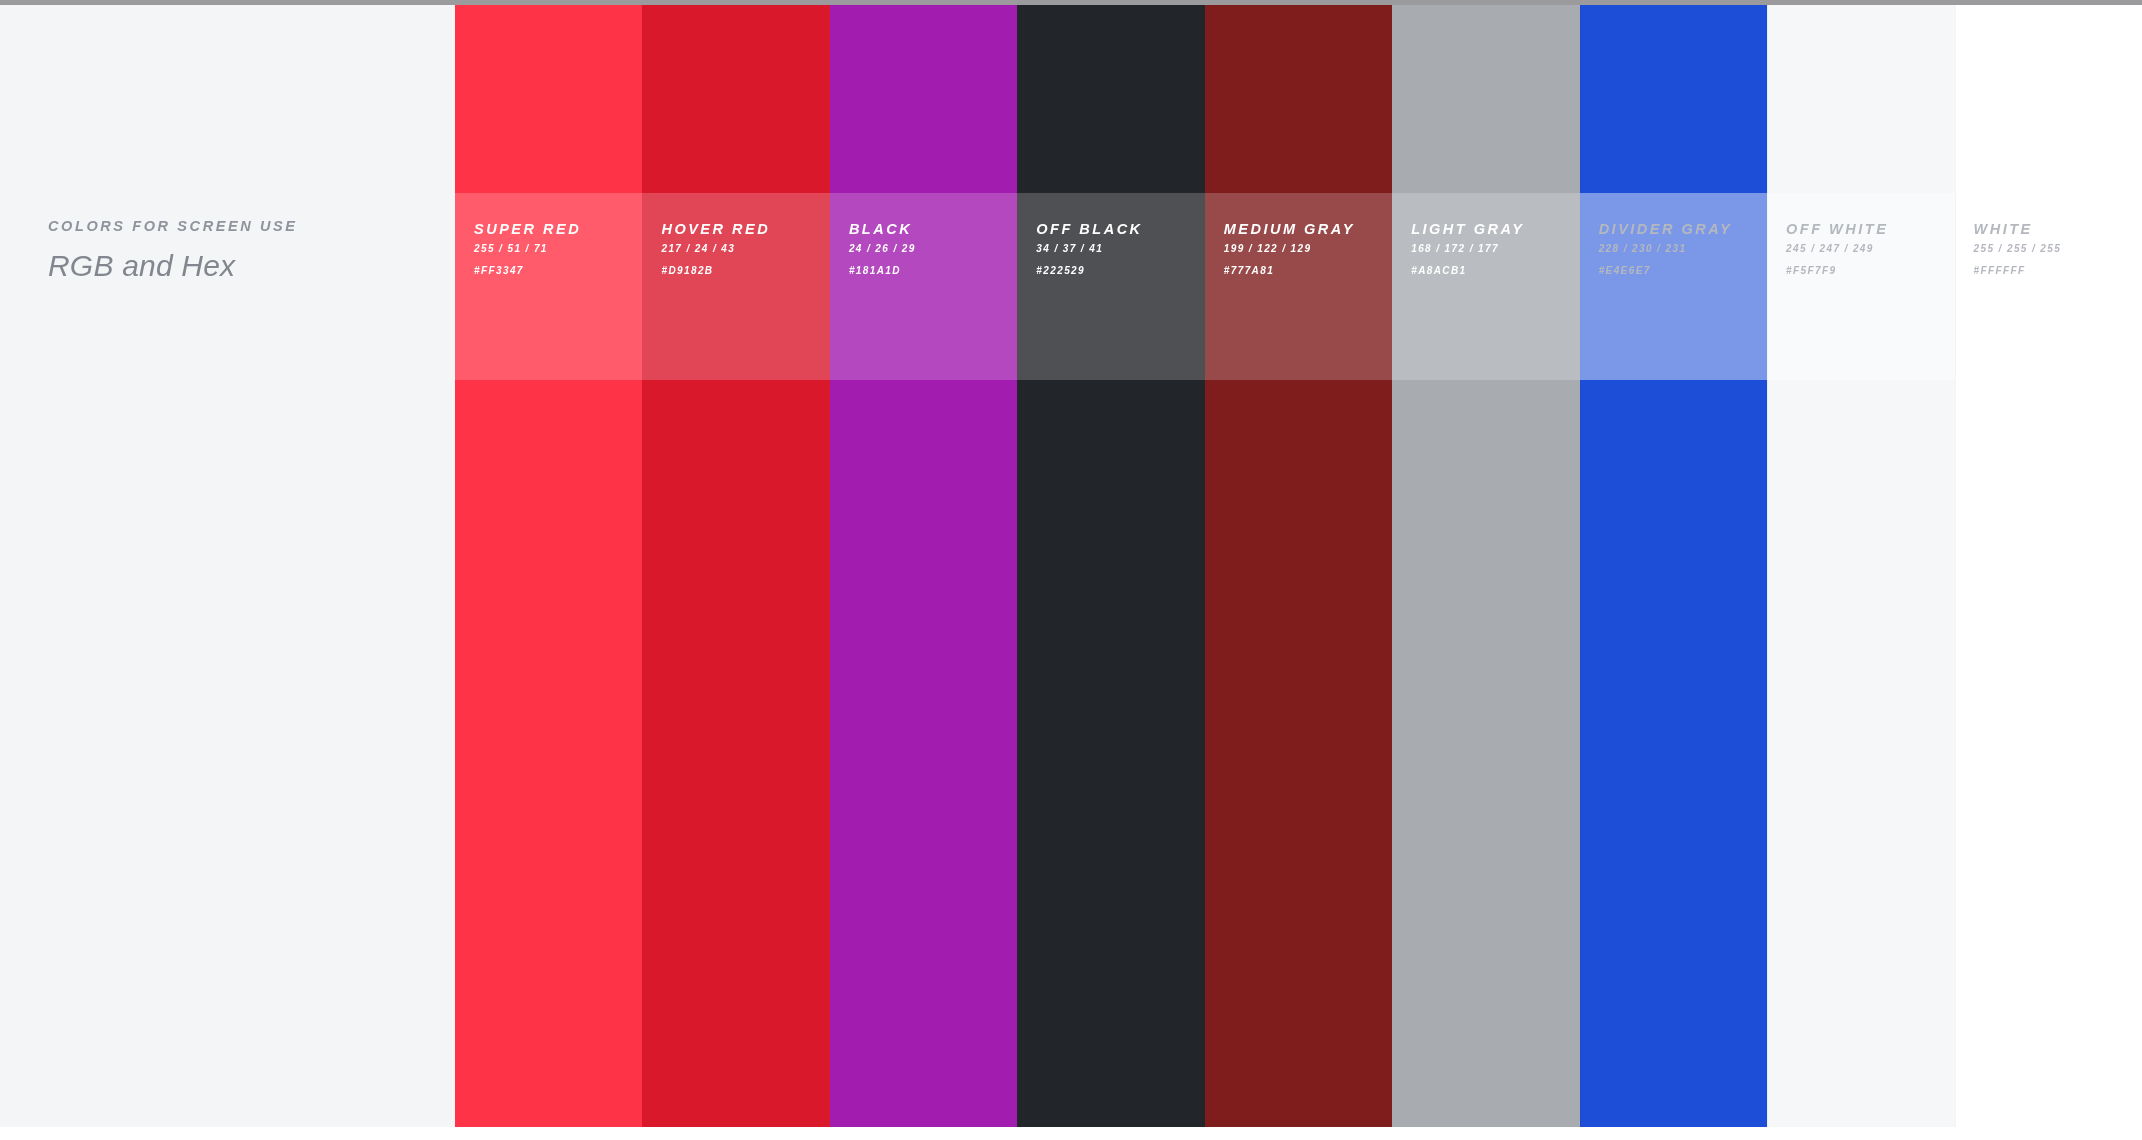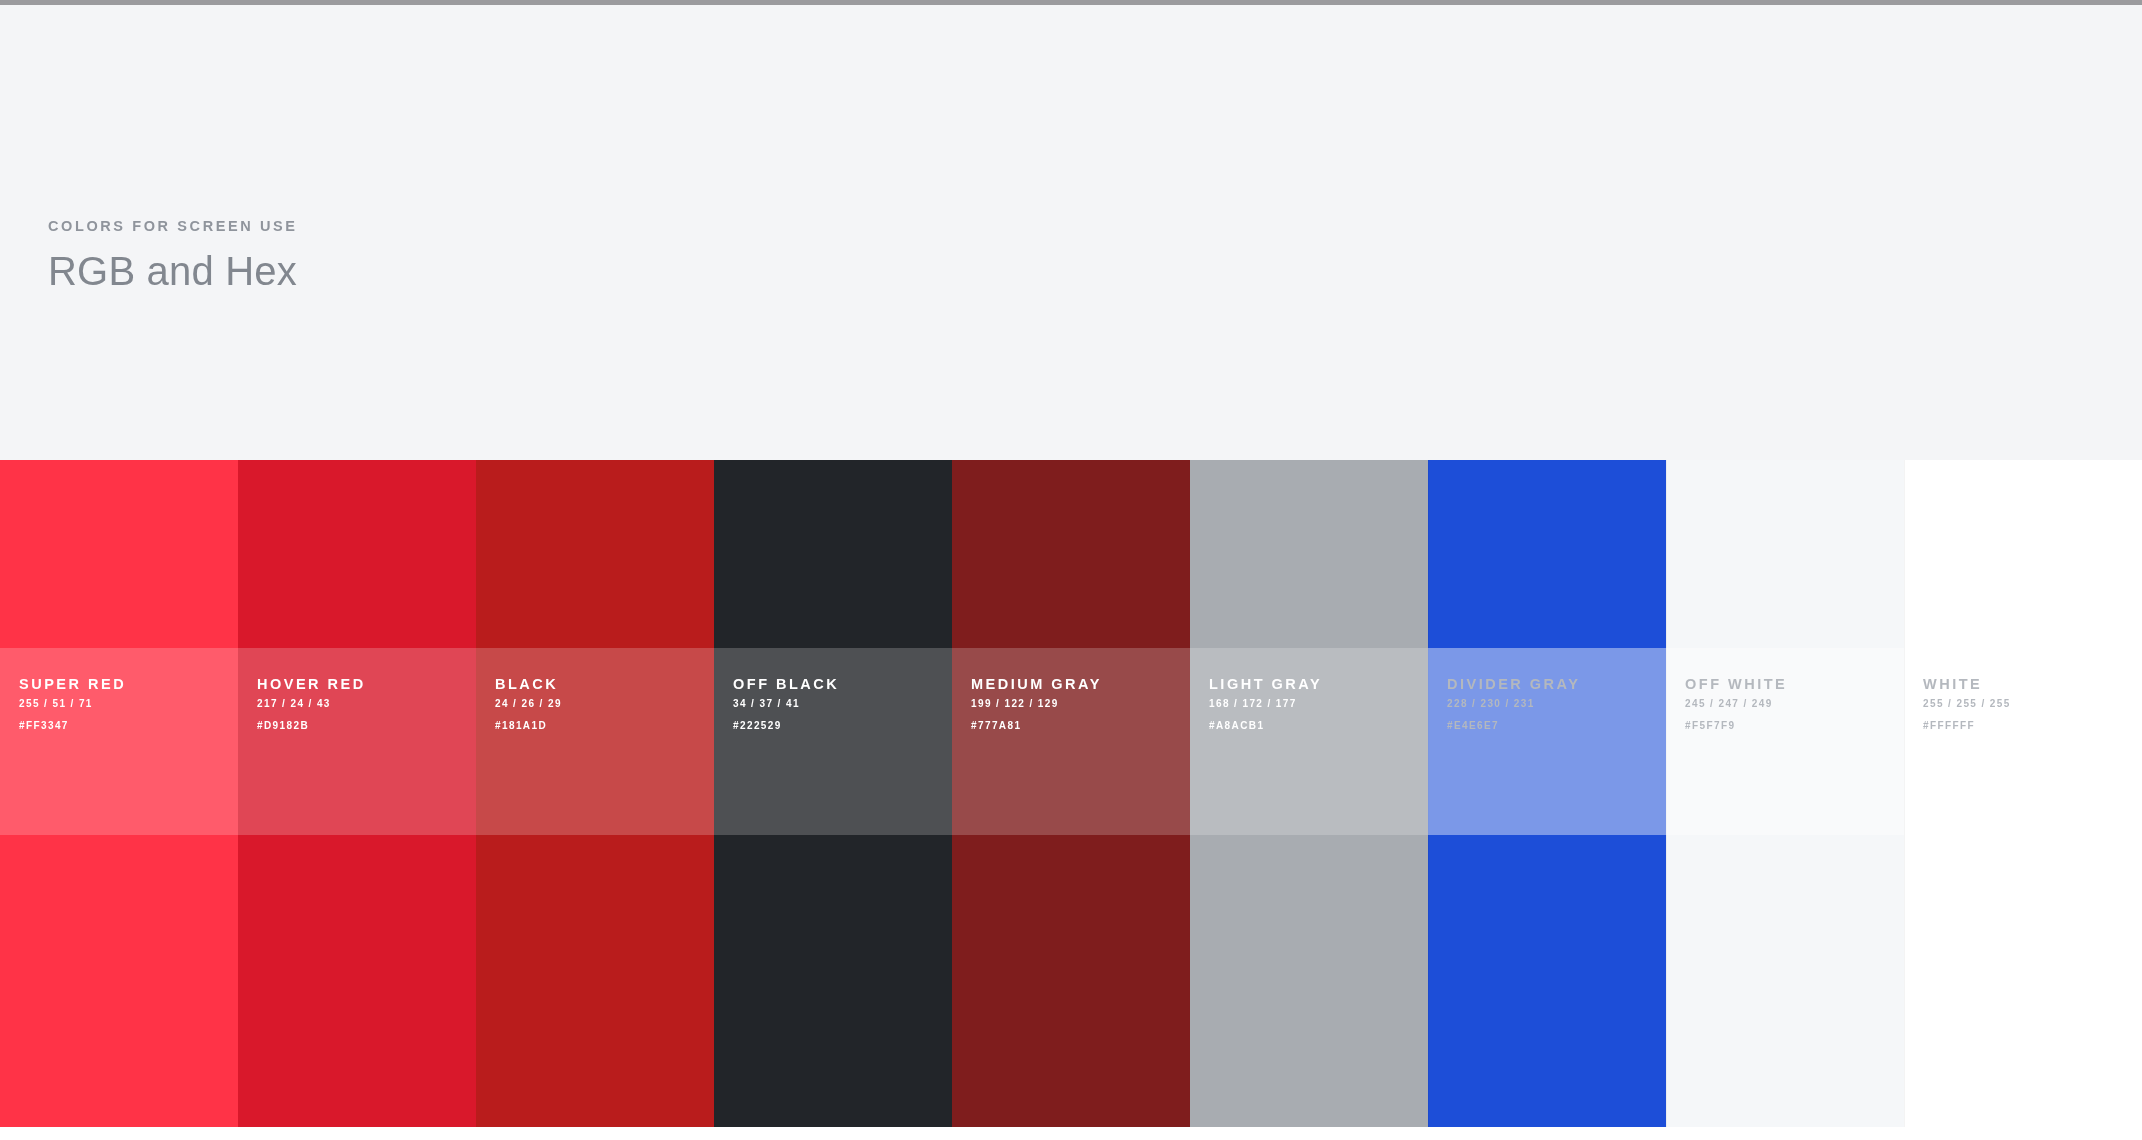--- a/index.html
+++ b/index.html
@@ -23,22 +23,23 @@
     width:2142px; height:5px;
     background:#9b9b9e;
   }
 
   
   .board {
     position:absolute; left:0; top:5px;
     width:2142px; height:1122px;
     background:#f4f5f7;
     display:flex;
-    flex-direction:column;
+    flex-direction:row;
     align-items:stretch;
+    font-style:italic;
   }
 
   
   .caption-panel {
     width:455px;
     flex:0 0 455px;
     position:relative;
     background:#f4f5f7;
   }
   .caption-inner {
@@ -49,21 +50,21 @@
   .eyebrow {
     font-size:14.5px;
     font-weight:700;
     letter-spacing:2.6px;
     color:#8f949c;
     text-transform:uppercase;
     white-space:nowrap;
   }
   .headline {
     margin-top:15px;
-    font-size:40px;
+    font-size:30px;
     font-weight:400;
     letter-spacing:0.2px;
     color:#82878f;
     white-space:nowrap;
   }
 
   
   .swatches {
     flex:1 1 auto;
     display:flex;
@@ -152,21 +153,21 @@
             <div class="sw-hex">#FF3347</div>
           </div>
         </div>
         <div class="swatch" style="background: rgb(217, 24, 43);">
           <div class="band">
             <div class="sw-name">HOVER RED</div>
             <div class="sw-rgb">217 / 24 / 43</div>
             <div class="sw-hex">#D9182B</div>
           </div>
         </div>
-        <div class="swatch" style="background: #b91c1c;">
+        <div class="swatch" style="background: #a21caf;">
           <div class="band">
             <div class="sw-name">BLACK</div>
             <div class="sw-rgb">24 / 26 / 29</div>
             <div class="sw-hex">#181A1D</div>
           </div>
         </div>
         <div class="swatch" style="background: rgb(34, 37, 41);">
           <div class="band">
             <div class="sw-name">OFF BLACK</div>
             <div class="sw-rgb">34 / 37 / 41</div>

